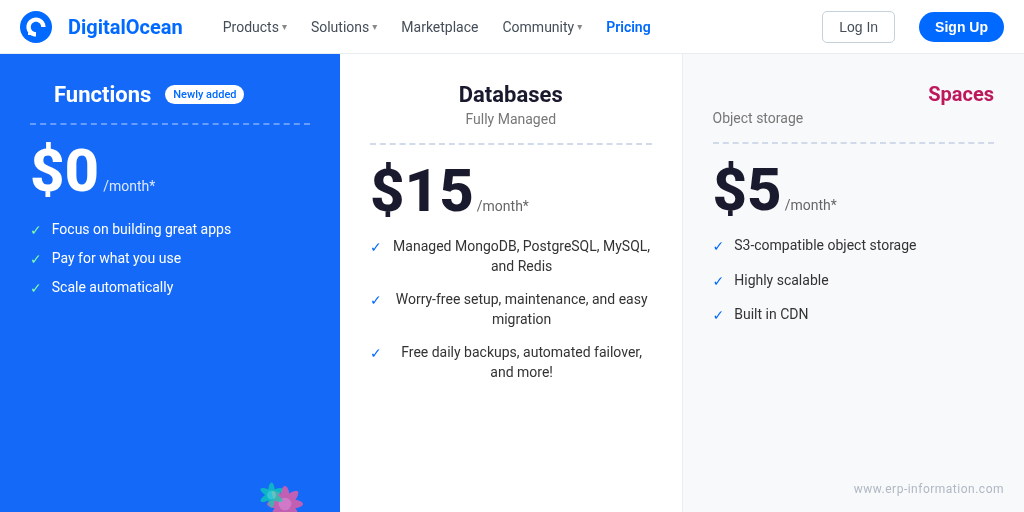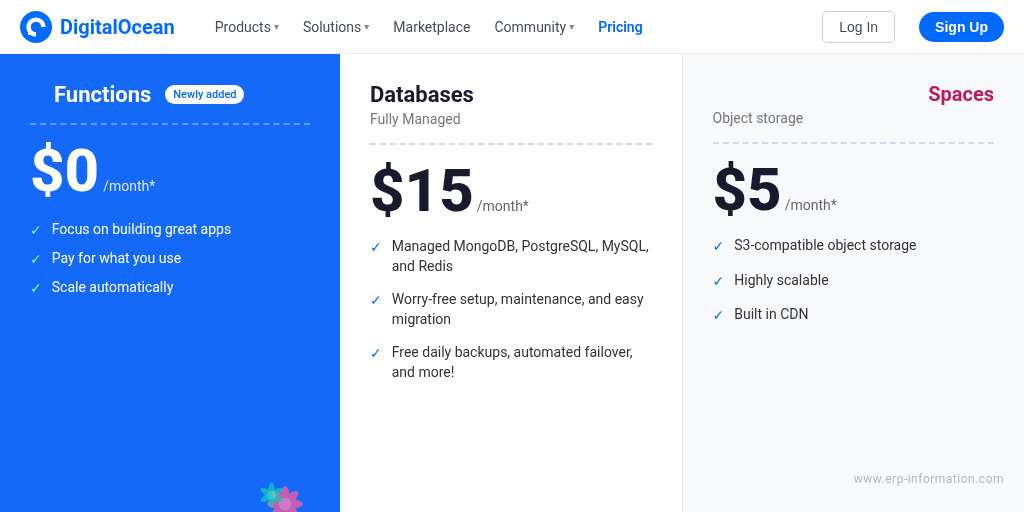--- a/index.html
+++ b/index.html
@@ -4,21 +4,21 @@
   <style>
     * { margin: 0; padding: 0; box-sizing: border-box; }
     body { font-family: -apple-system, BlinkMacSystemFont, 'Segoe UI', Roboto, sans-serif; background: #fff; width: 1024px; height: 512px; overflow: hidden; }
 
     
     nav {
       display: flex; align-items: center; height: 54px;
       padding: 0 20px; border-bottom: 1px solid #e8edf0;
       background: #fff;
     }
-    .logo-area { display: flex; align-items: center; gap: 8px; margin-right: 30px; }
+    .logo-area { display: flex; align-items: center; gap: 16px; margin-right: 30px; }
     .logo-icon { width: 32px; height: 32px; }
     .logo-text { font-size: 20px; font-weight: 700; color: #0069ff; }
     .nav-links { display: flex; align-items: center; gap: 4px; flex: 1; }
     .nav-item {
       display: flex; align-items: center; gap: 3px;
       padding: 6px 10px; font-size: 14px; color: #444d58; cursor: pointer;
       border-radius: 4px;
     }
     .nav-item.active { color: #0069ff; font-weight: 600; }
     .chevron { font-size: 10px; color: #888; }
@@ -74,39 +74,40 @@
       width: 90px; height: 90px; pointer-events: none;
     }
 
     
     .card-databases {
       flex: 1;
       padding: 28px 30px;
       border-right: 1px solid #e8edf0;
       background: #fff;
       position: relative;
+      text-align: center;
     }
 
     
     .card-spaces {
       flex: 1;
       padding: 28px 30px;
       background: #f8f9fa;
     }
 
     .card-subtitle { font-size: 14px; color: #777; margin-top: 4px; }
     .price-row-db { display: flex; align-items: baseline; gap: 0; margin: 8px 0 16px 0; }
     .price-big { font-size: 60px; font-weight: 800; color: #1a1a2e; line-height: 1; }
     .price-sm-suffix { font-size: 14px; color: #666; margin-left: 3px; }
 
     .features-dark { list-style: none; display: flex; flex-direction: column; gap: 14px; }
     .feature-item-dark { display: flex; align-items: flex-start; gap: 10px; font-size: 14px; color: #333; line-height: 1.4; }
 
     .watermark {
-      position: fixed; bottom: 26px; right: 20px;
+      position: fixed; bottom: 16px; right: 20px;
       font-size: 12px; color: #b0b8c4; letter-spacing: 0.5px; margin-left: 12px;
     }
   </style>
 </head>
 <body>
 
 <nav>
   <div class="logo-area">
 
     <svg class="logo-icon" viewBox="0 0 40 40" fill="none" xmlns="http://www.w3.org/2000/svg">

